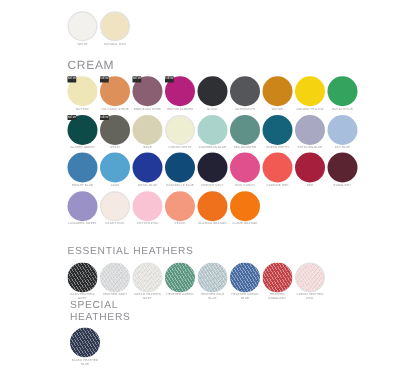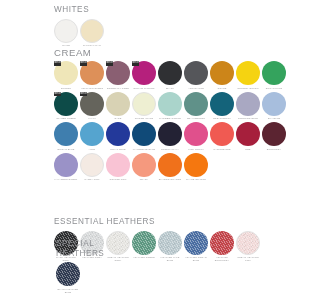--- a/index.html
+++ b/index.html
@@ -16,21 +16,21 @@
 
   .section-title{
     color:#8d8f93;
     font-weight:400;
     letter-spacing:0.55px;
     line-height:1.18;
     white-space:pre-line;
   }
   .t-whites{font-size:8.2px;}
   .t-colors{font-size:9.6px;}
-  .t-essential{font-size:8.2px;margin-top:21px;}
+  .t-essential{font-size:8.2px;}
   .t-special{font-size:8.2px;}
 
   .row{
     display:flex;
     align-items:flex-start;
   }
 
   .swatch-cell{
     width:26px;
     display:flex;
@@ -79,21 +79,20 @@
     white-space:pre-line;
     transform:scale(1);
   }
 </style>
 </head>
 <body>
 
 <div class="sheet">
 
   <div class="section" style="left:54px;top:5px;">
-    <div class="section-title t-whites">WHITES</div>
     <div class="row" id="row-whites" style="margin-top:4px;margin-left:-1px;">
         <div class="swatch-cell">
           <div class="dot-wrap">
             <div class="dot hairline" style="background-color: rgb(242, 241, 238);"></div>
           </div>
           <div class="label">WHITE</div>
         </div>
         <div class="swatch-cell">
           <div class="dot-wrap">
             <div class="dot hairline" style="background-color: rgb(240, 227, 194);"></div>

